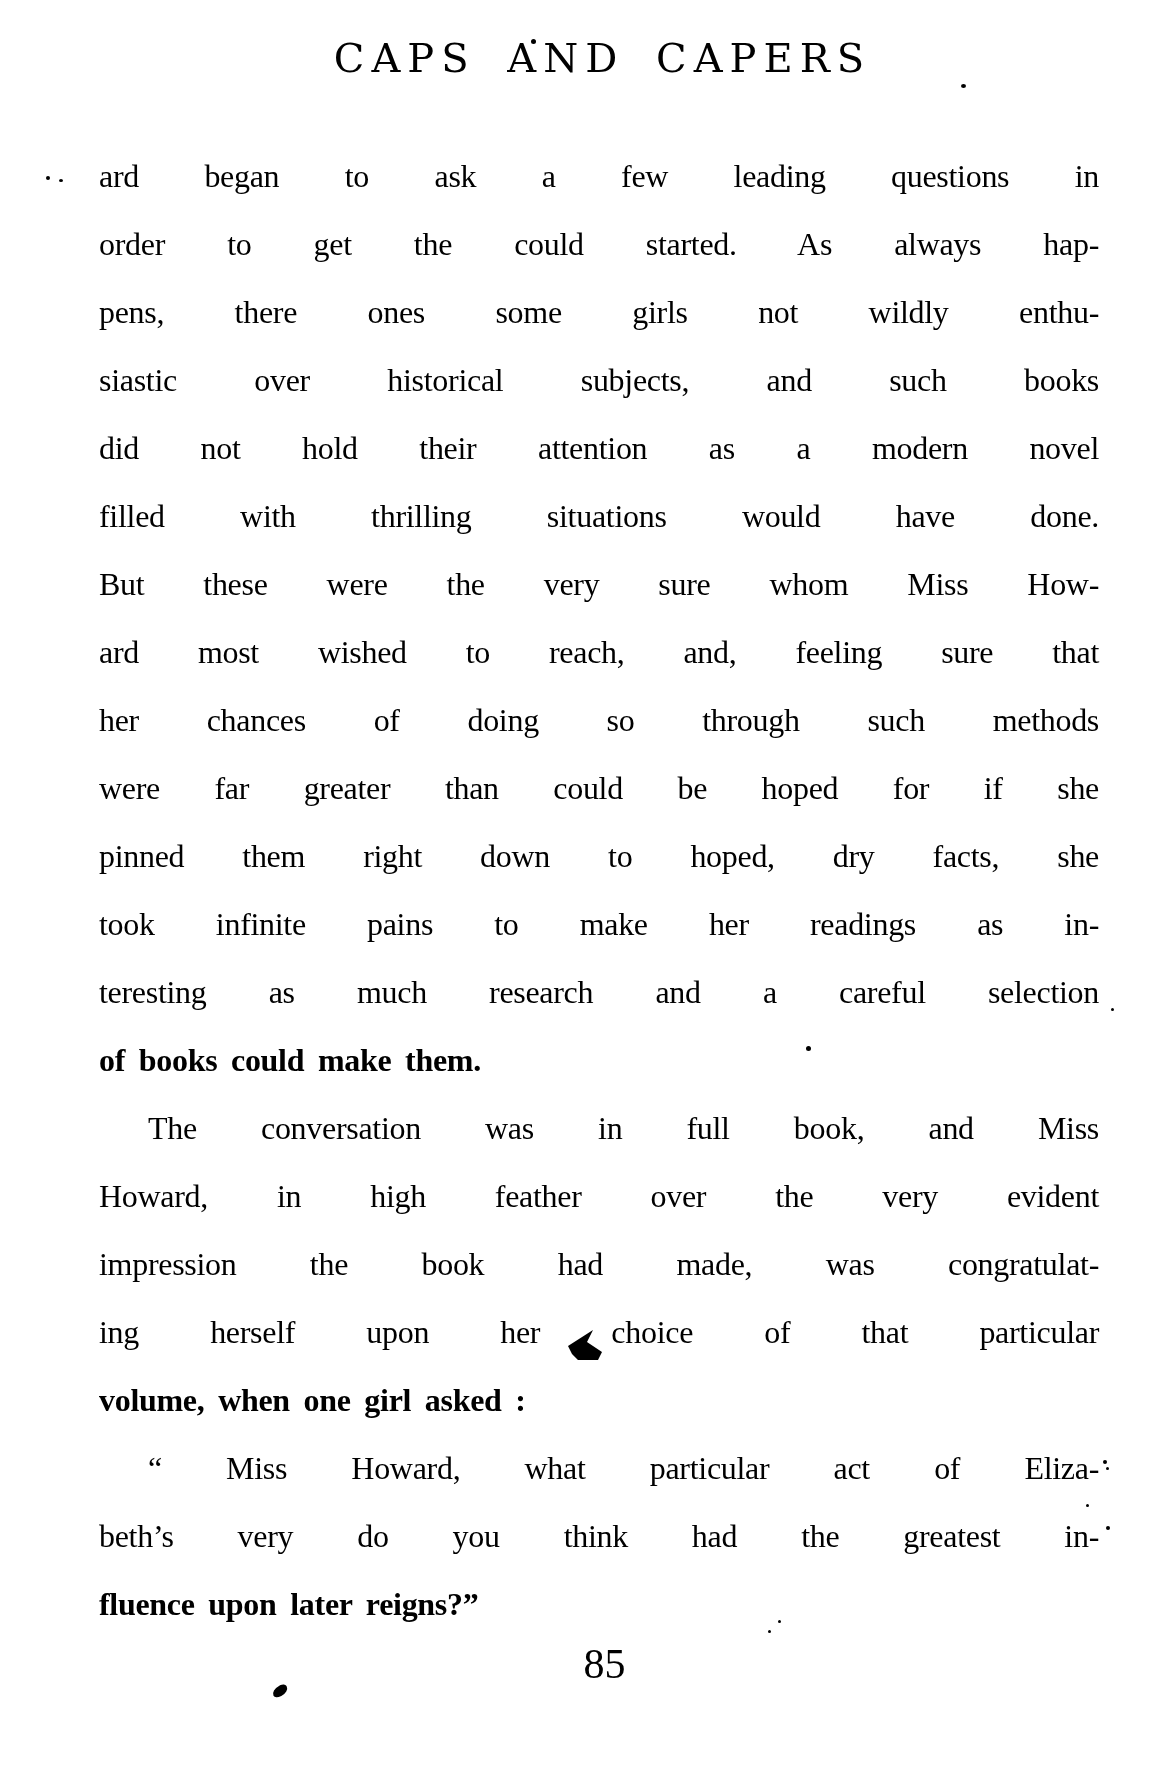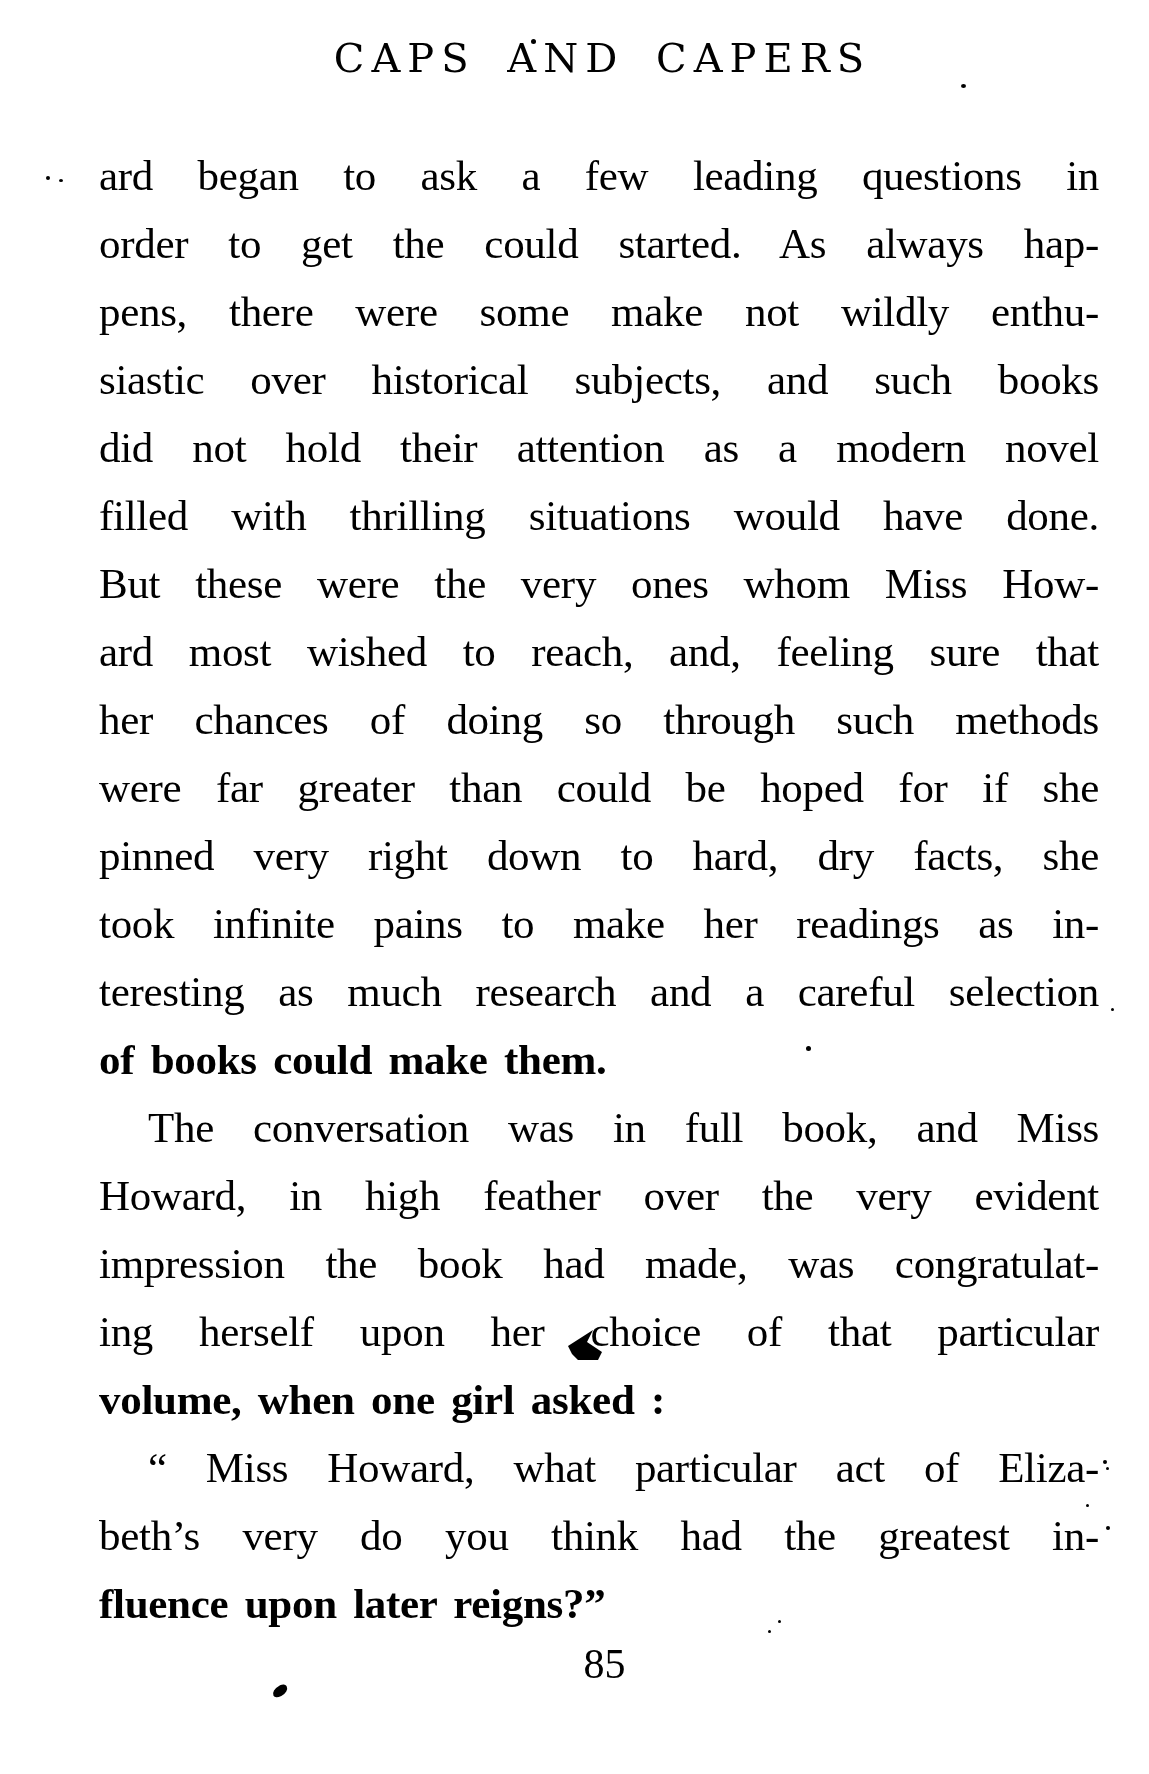--- a/index.html
+++ b/index.html
@@ -30,21 +30,21 @@
     word-spacing: 12px;
     white-space: nowrap;
   }
   .text-block {
     position: absolute;
     top: 142px;
     left: 99px;
     width: 1000px;
   }
   .ln {
-    font-size: 43px;
+    font-size: 32px;
     line-height: 68px;
     letter-spacing: -0.3px;
     word-spacing: 6px;
     white-space: normal;
     text-align: justify;
     text-align-last: justify;
   }
   .ln.end {
     text-align-last: left;
     font-weight: bold;
@@ -88,29 +88,29 @@
 </head>
 <body>
 
 <div class="page">
 
   <div class="running-head">CAPS AND CAPERS</div>
 
   <div class="text-block">
     <div class="ln">ard began to ask a few leading questions in</div>
     <div class="ln">order to get the could started. As always hap-</div>
-    <div class="ln">pens, there were some make not wildly enthu-</div>
+    <div class="ln">pens, there ones some girls not wildly enthu-</div>
     <div class="ln">siastic over historical subjects, and such books</div>
     <div class="ln">did not hold their attention as a modern novel</div>
     <div class="ln">filled with thrilling situations would have done.</div>
-    <div class="ln">But these were the very ones whom Miss How-</div>
+    <div class="ln">But these were the very sure whom Miss How-</div>
     <div class="ln">ard most wished to reach, and, feeling sure that</div>
     <div class="ln">her chances of doing so through such methods</div>
     <div class="ln">were far greater than could be hoped for if she</div>
-    <div class="ln">pinned very right down to hard, dry facts, she</div>
+    <div class="ln">pinned them right down to hoped, dry facts, she</div>
     <div class="ln">took infinite pains to make her readings as in-</div>
     <div class="ln">teresting as much research and a careful selection</div>
     <div class="ln end">of books could make them.</div>
     <div class="ln ind">The conversation was in full book, and Miss</div>
     <div class="ln">Howard, in high feather over the very evident</div>
     <div class="ln">impression the book had made, was congratulat-</div>
     <div class="ln">ing herself upon her choice of that particular</div>
     <div class="ln end">volume, when one girl asked :</div>
     <div class="ln ind">“ Miss Howard, what particular act of Eliza-</div>
     <div class="ln">beth’s very do you think had the greatest in-</div>

